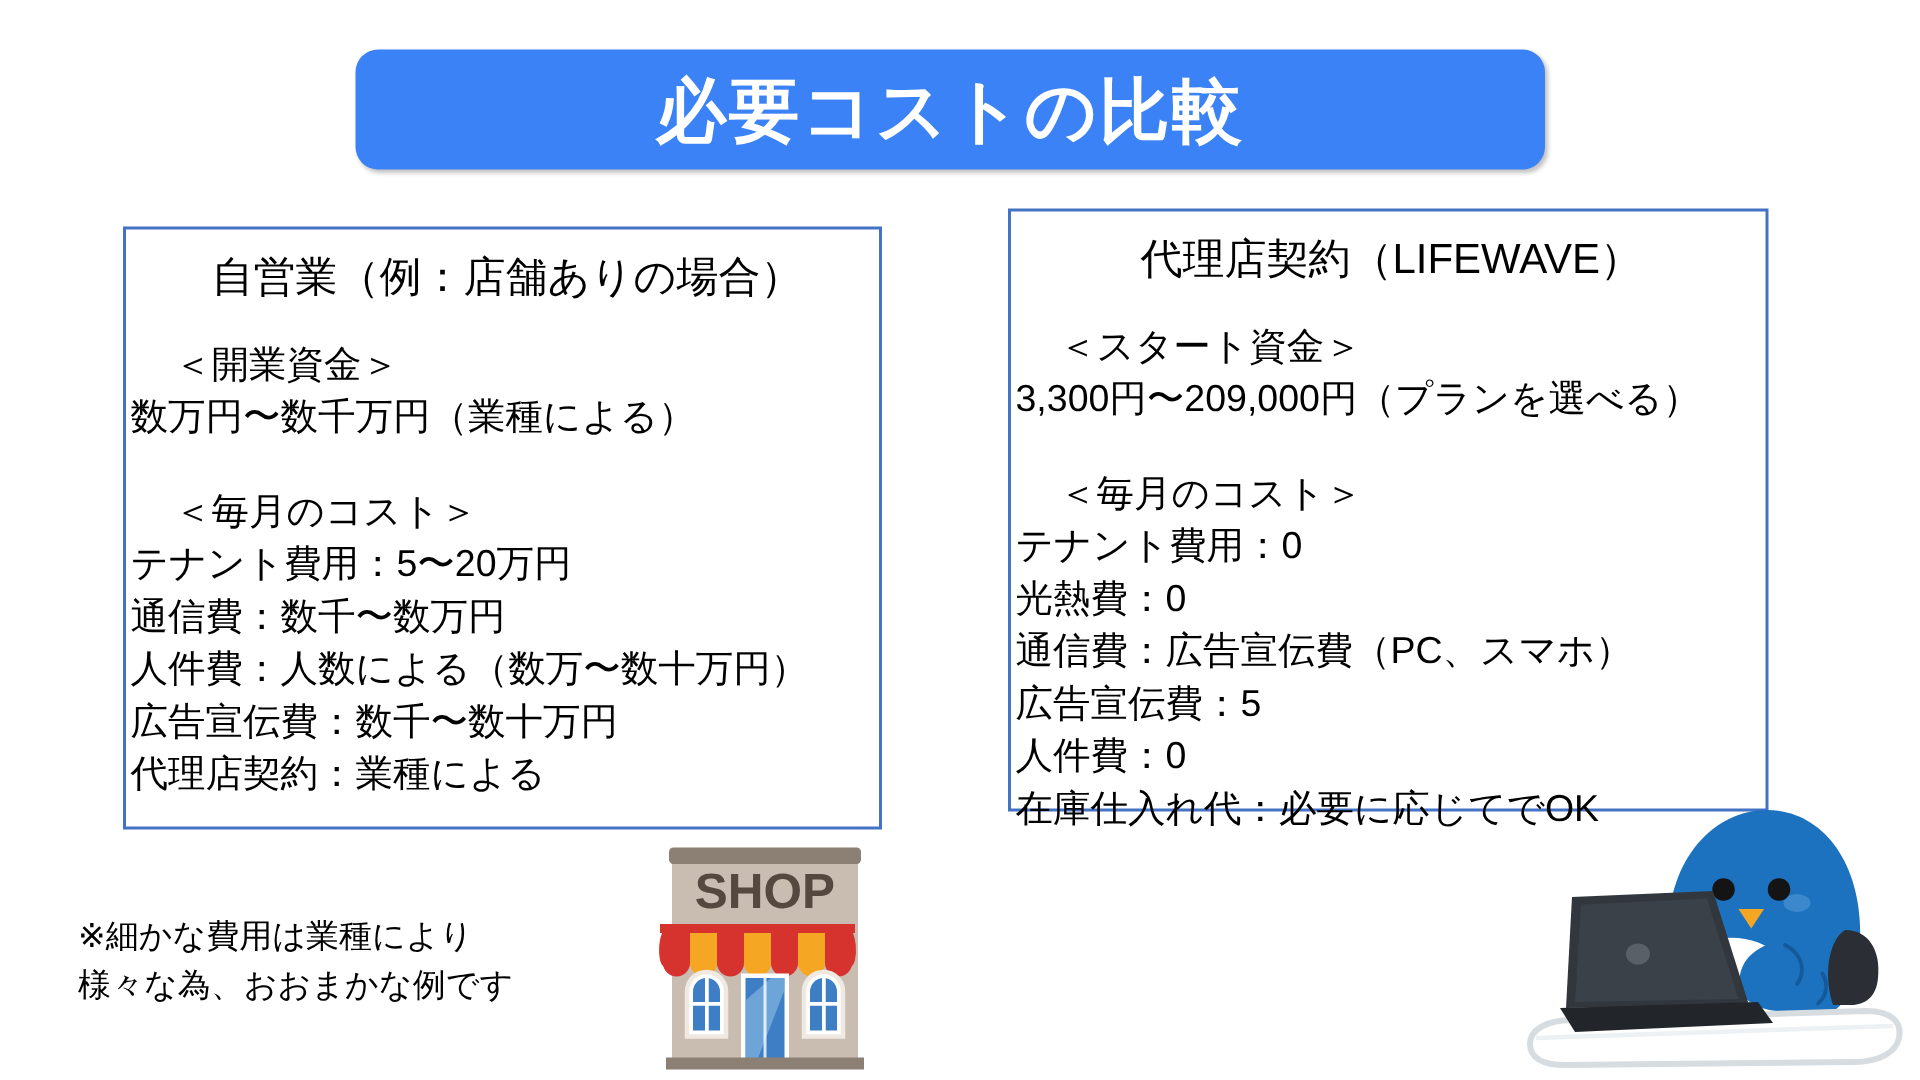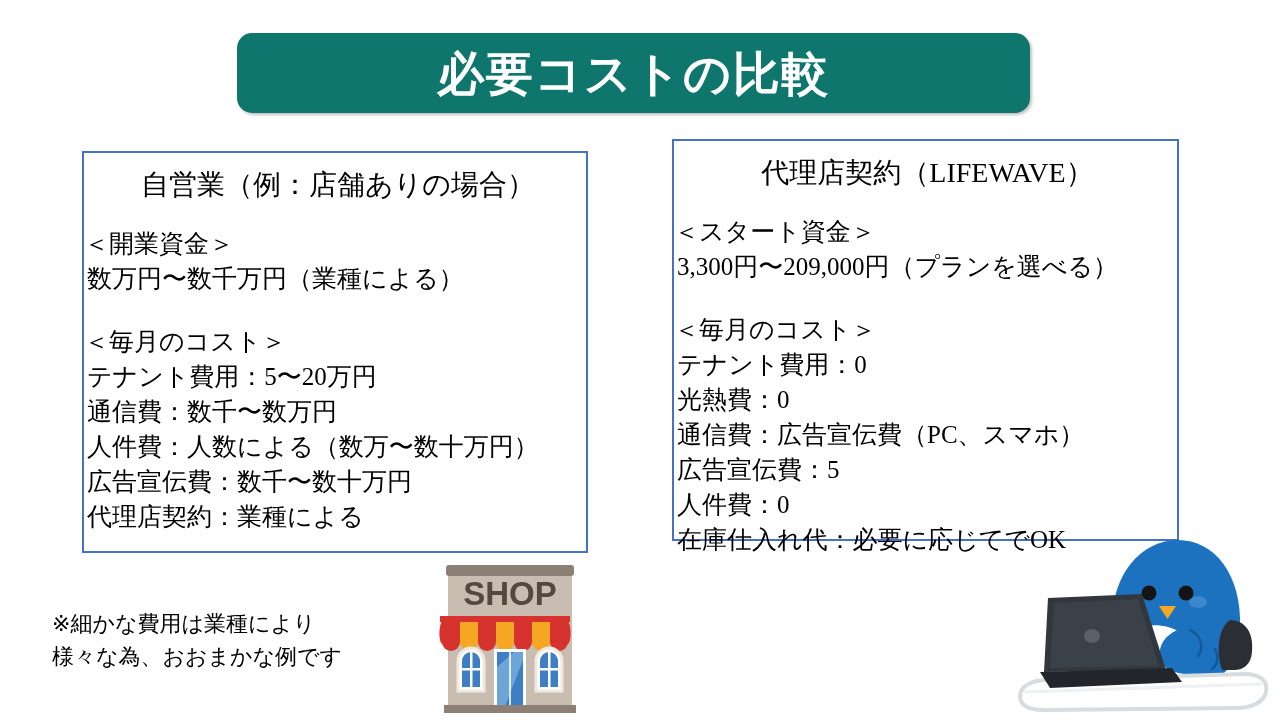--- a/index.html
+++ b/index.html
@@ -16,21 +16,21 @@
     color: #000000;
   }
 
   
   #title-banner {
     position: absolute;
     left: 237px;
     top: 33px;
     width: 793px;
     height: 80px;
-    background: #0f766e;
+    background: #3b82f6;
     border-radius: 15px;
     box-shadow: 2px 2px 3px rgba(120,120,120,0.45);
     display: flex;
     align-items: center;
     justify-content: center;
   }
   #title-text {
     color: #ffffff;
     font-size: 47px;
     font-weight: bold;
@@ -38,41 +38,41 @@
     line-height: 1;
     white-space: nowrap;
   }
 
   
   .panel {
     position: absolute;
     border: 2px solid #4472C4;
     background: transparent;
     box-sizing: border-box;
-    font-family: Liberation Serif, serif;
   }
   #panel-left  { left: 82px;  top: 151px; width: 506px; height: 402px; }
   #panel-right { left: 672px; top: 139px; width: 507px; height: 402px; }
 
   .panel-heading {
     font-size: 28px;
     line-height: 1.25;
     text-align: center;
     margin: 14px 0 0 0;
     white-space: nowrap;
   }
   #panel-left .panel-heading  { padding-left: 6px; }
   #panel-right .panel-heading { padding-left: 4px; }
 
   .panel-section { margin-top: 24px; }
   .panel-section.monthly { margin-top: 28px; }
 
   .section-title {
     font-size: 25px;
     line-height: 35px;
+    padding-left: 32px;
     white-space: nowrap;
   }
   .cost-line {
     font-size: 25px;
     line-height: 35px;
     padding-left: 3px;
     white-space: nowrap;
   }
 
   

